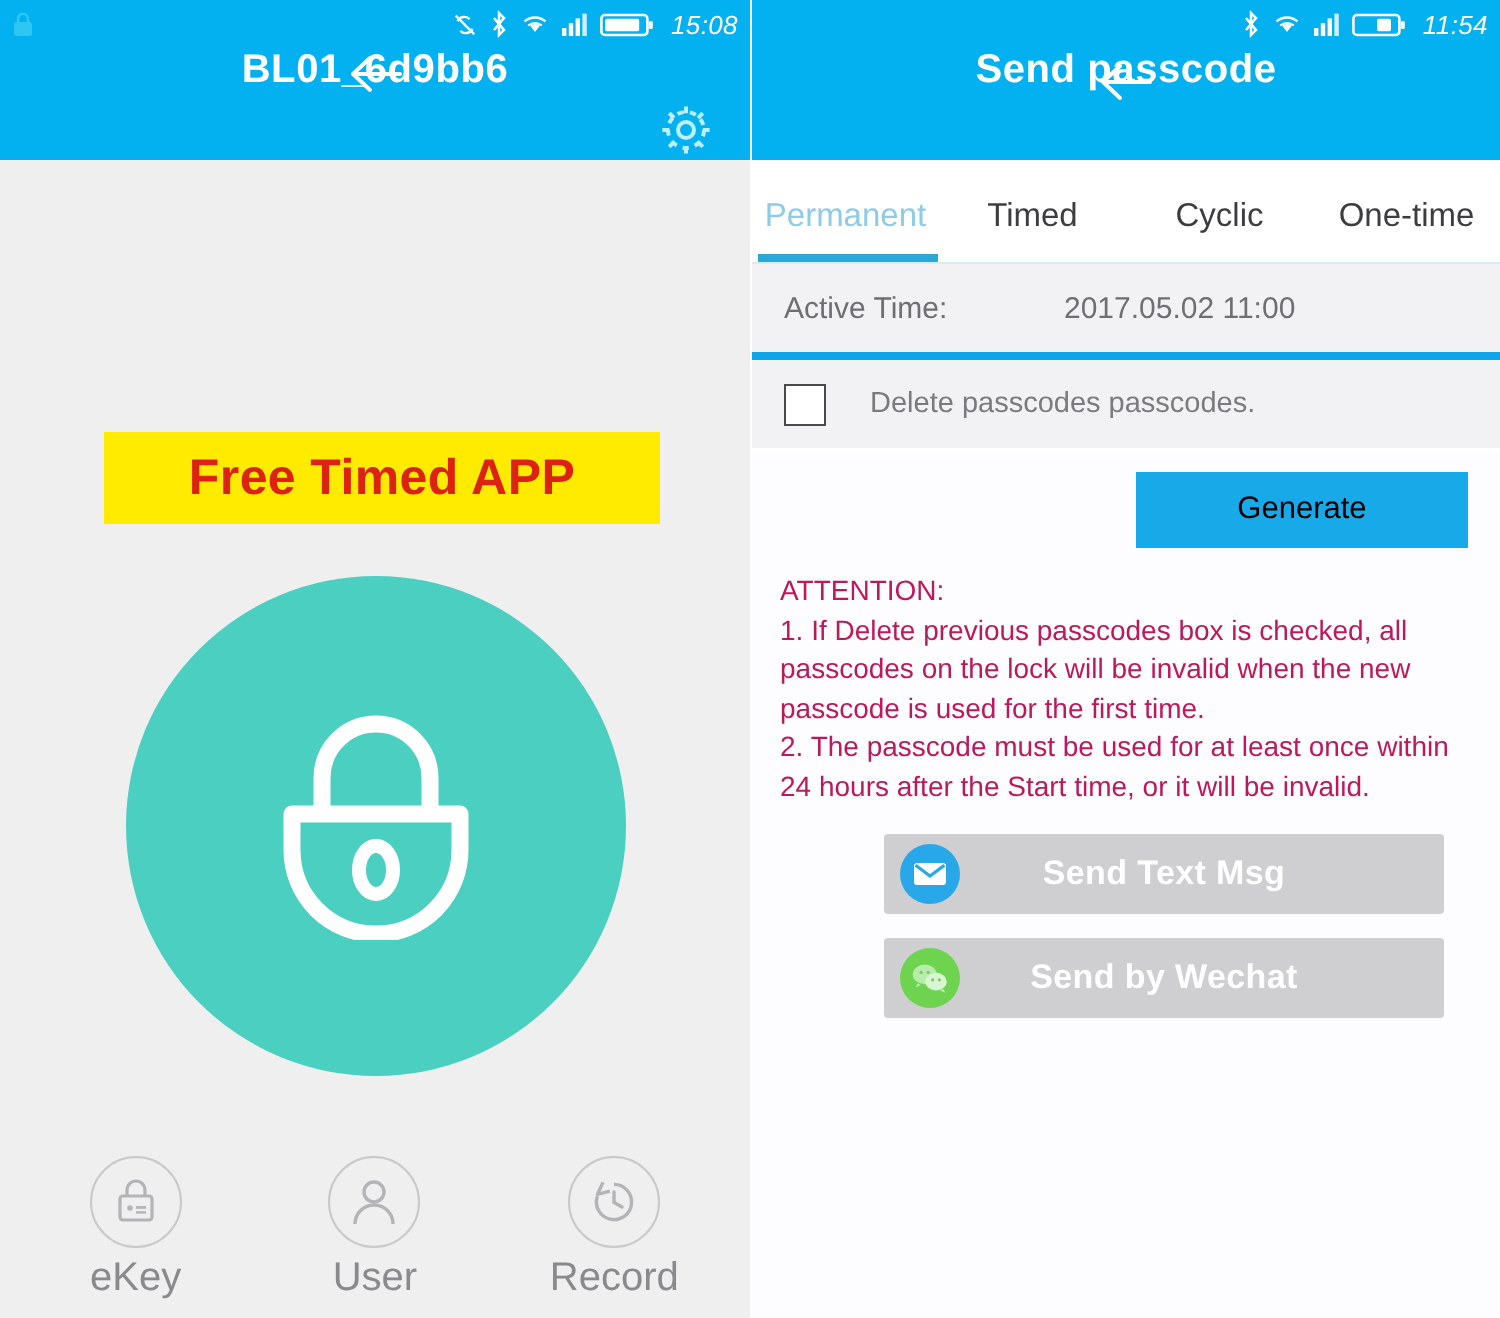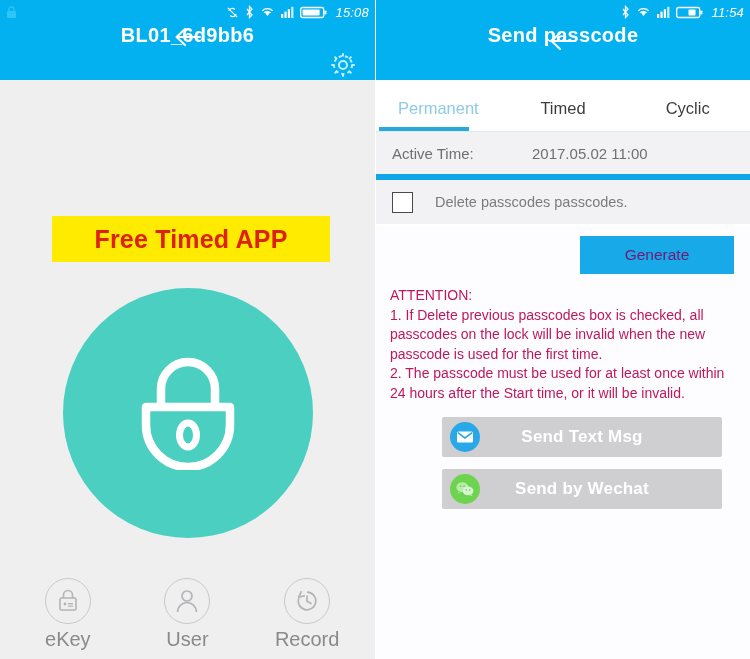--- a/index.html
+++ b/index.html
@@ -87,42 +87,42 @@
   .tab.active { color: #8ecbe6; }
   .tab-underline {
     position: absolute; left: 3px; bottom: 0; width: 90px; height: 4px;
     background: #2aa8d8;
   }
 
   .row-active {
     height: 48px; background: #f2f2f4;
     display: flex; align-items: center; padding: 0 16px;
     font-size: 15px; color: #6f6f73;
-    border-bottom: 6px solid #0ea5e9;
+    border-bottom: 4px solid #0ea5e9;
   }
   .row-active .label { width: 140px; }
   .row-active .value { color: #6f6f73; }
 
   .row-check {
     height: 46px; background: #f2f2f4;
     display: flex; align-items: center; padding: 0 16px;
     font-size: 14.5px; color: #7b7b7f;
     border-bottom: 2px solid #ffffff;
   }
   .checkbox {
     width: 21px; height: 21px; border: 1.6px solid #4a4a4c;
     background: #ffffff; margin-right: 22px;
   }
 
   .generate-wrap {
     height: 58px; display: flex; align-items: center; justify-content: flex-end;
     padding: 0 16px; background: #fdfcff;
   }
   .generate-btn {
-    width: 154px; height: 38px; background: #17a9e8; color: #701a75;
+    width: 166px; height: 38px; background: #17a9e8; color: #000000;
     border: none; font-size: 15.5px; font-family: "Liberation Sans", sans-serif;
     cursor: pointer;
   }
 
   .attention {
     padding: 2px 14px 0 14px; color: #be185d;
     font-size: 14px; line-height: 19.5px; background: #fdfcff;
   }
   .attention p { margin: 0; }
 
@@ -321,20 +321,21 @@
       </div>
       <div class="title">Send passcode</div>
     </div>
 
     <div class="right-inner">
 
       <div class="tabs">
         <div class="tab active">Permanent</div>
         <div class="tab">Timed</div>
         <div class="tab">Cyclic</div>
+        <div class="tab">One-time</div>
         <div class="tab-underline"></div>
       </div>
 
       <div class="row-active">
         <span class="label">Active Time:</span>
         <span class="value">2017.05.02 11:00</span>
       </div>
 
       <div class="row-check">
         <span class="checkbox"></span>

